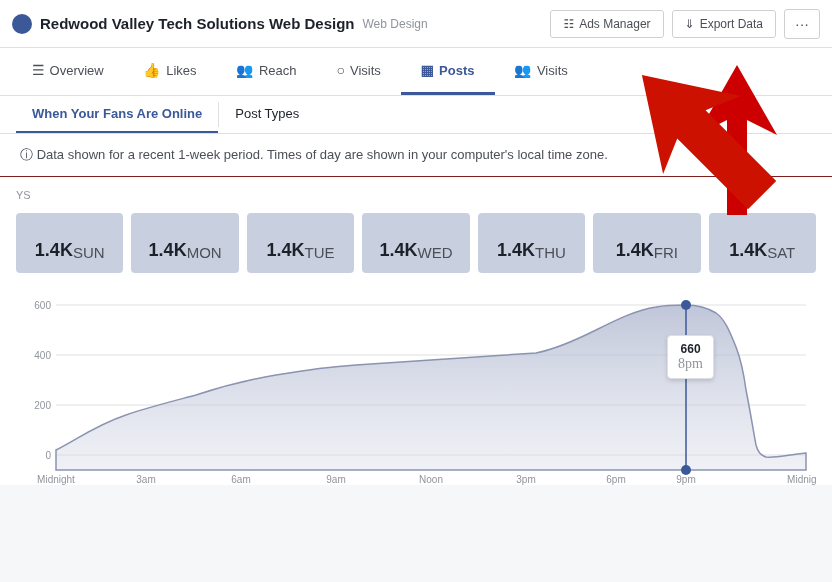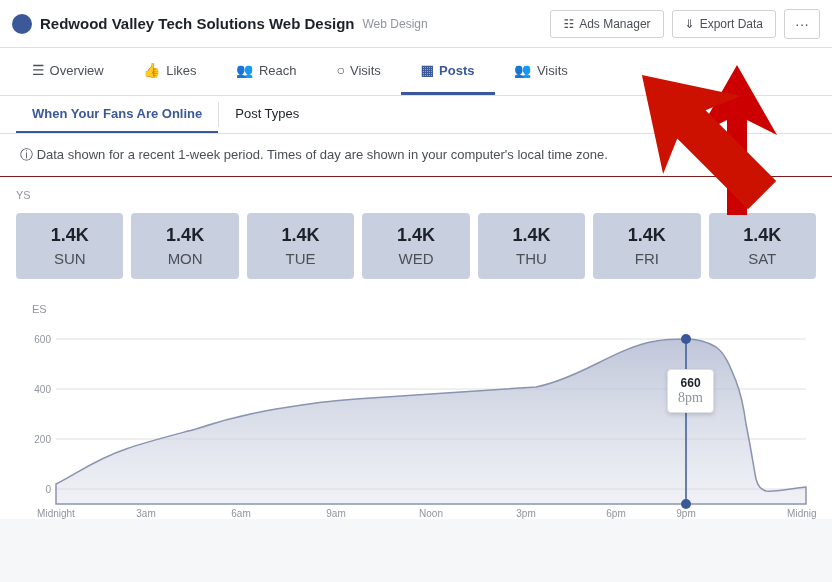--- a/index.html
+++ b/index.html
@@ -24,21 +24,21 @@
     .sub-nav-item { padding: 10px 16px; font-size: 13px; color: #1d2129; cursor: pointer; border-bottom: 2px solid transparent; }
     .sub-nav-item.active { border-bottom-color: #3b5998; color: #3b5998; font-weight: 600; }
 
     
     .content { background: #fff; padding: 0; overflow: hidden; }
     .info-bar { padding: 12px 20px; font-size: 13px; color: #4b4f56; border-bottom: 1px solid #7f1d1d; }
 
     
     .section-label { font-size: 11px; font-weight: 400; color: #90949c; text-transform: uppercase; padding: 12px 16px 4px 16px; }
     .days-grid { display: flex; gap: 8px; padding: 8px 16px 12px 16px; }
-    .day-card { flex: 1; background: #c8d0e0; border-radius: 4px; padding: 12px 8px; display: flex; flex-direction: column; align-items: center; min-height: 60px; justify-content: center; }
+    .day-card { flex: 1; background: #c8d0e0; border-radius: 4px; padding: 12px 8px; display: flex; flex-direction: row; align-items: flex-end; min-height: 60px; justify-content: center; }
     .day-card .day-value { font-size: 18px; font-weight: 600; color: #1d2129; }
     .day-card .day-name { font-size: 15px; color: #4b4f56; margin-top: 4px; }
 
     
     .chart-section { padding: 0 16px 0 16px; }
     .chart-container { position: relative; height: 200px; }
 
     
     svg.chart { width: 100%; height: 200px; }
 
@@ -133,21 +133,20 @@
         <span class="day-value">1.4K</span>
         <span class="day-name">FRI</span>
       </div>
       <div class="day-card">
         <span class="day-value">1.4K</span>
         <span class="day-name">SAT</span>
       </div>
     </div>
 
     <div class="chart-section">
-      <div class="section-label">ES</div>
       <div class="chart-container">
         <svg class="chart" viewBox="0 0 800 200" preserveAspectRatio="none">
           <defs>
             <linearGradient id="chartGrad" x1="0" y1="0" x2="0" y2="1">
               <stop offset="0%" stop-color="#b0b8d0" stop-opacity="0.8"></stop>
               <stop offset="100%" stop-color="#d8dce8" stop-opacity="0.4"></stop>
             </linearGradient>
           </defs>
 
           <line x1="40" y1="20" x2="790" y2="20" stroke="#e0e0e0" stroke-width="1"></line>

